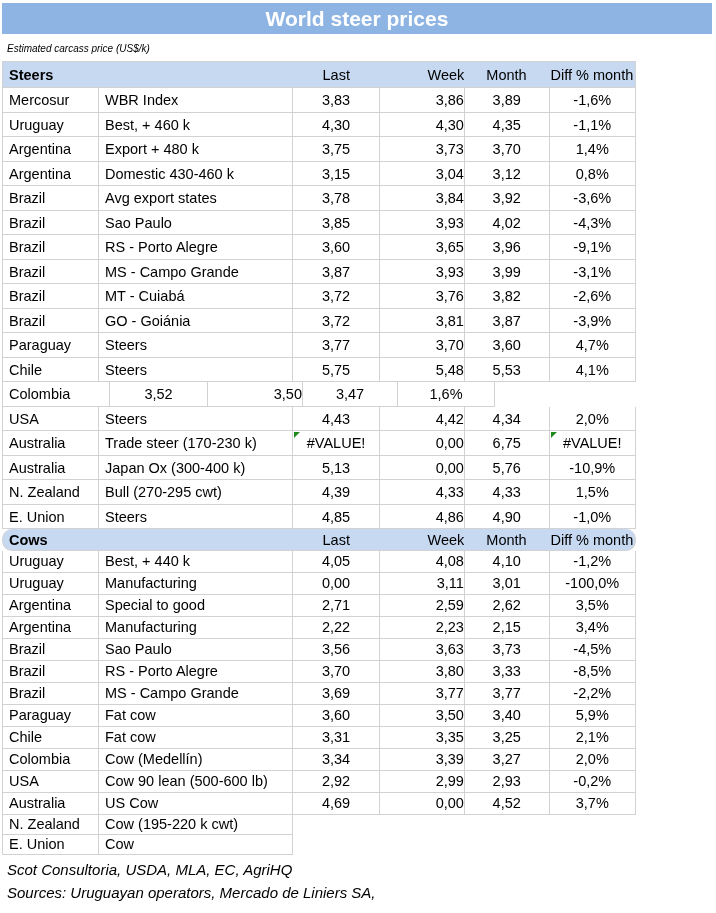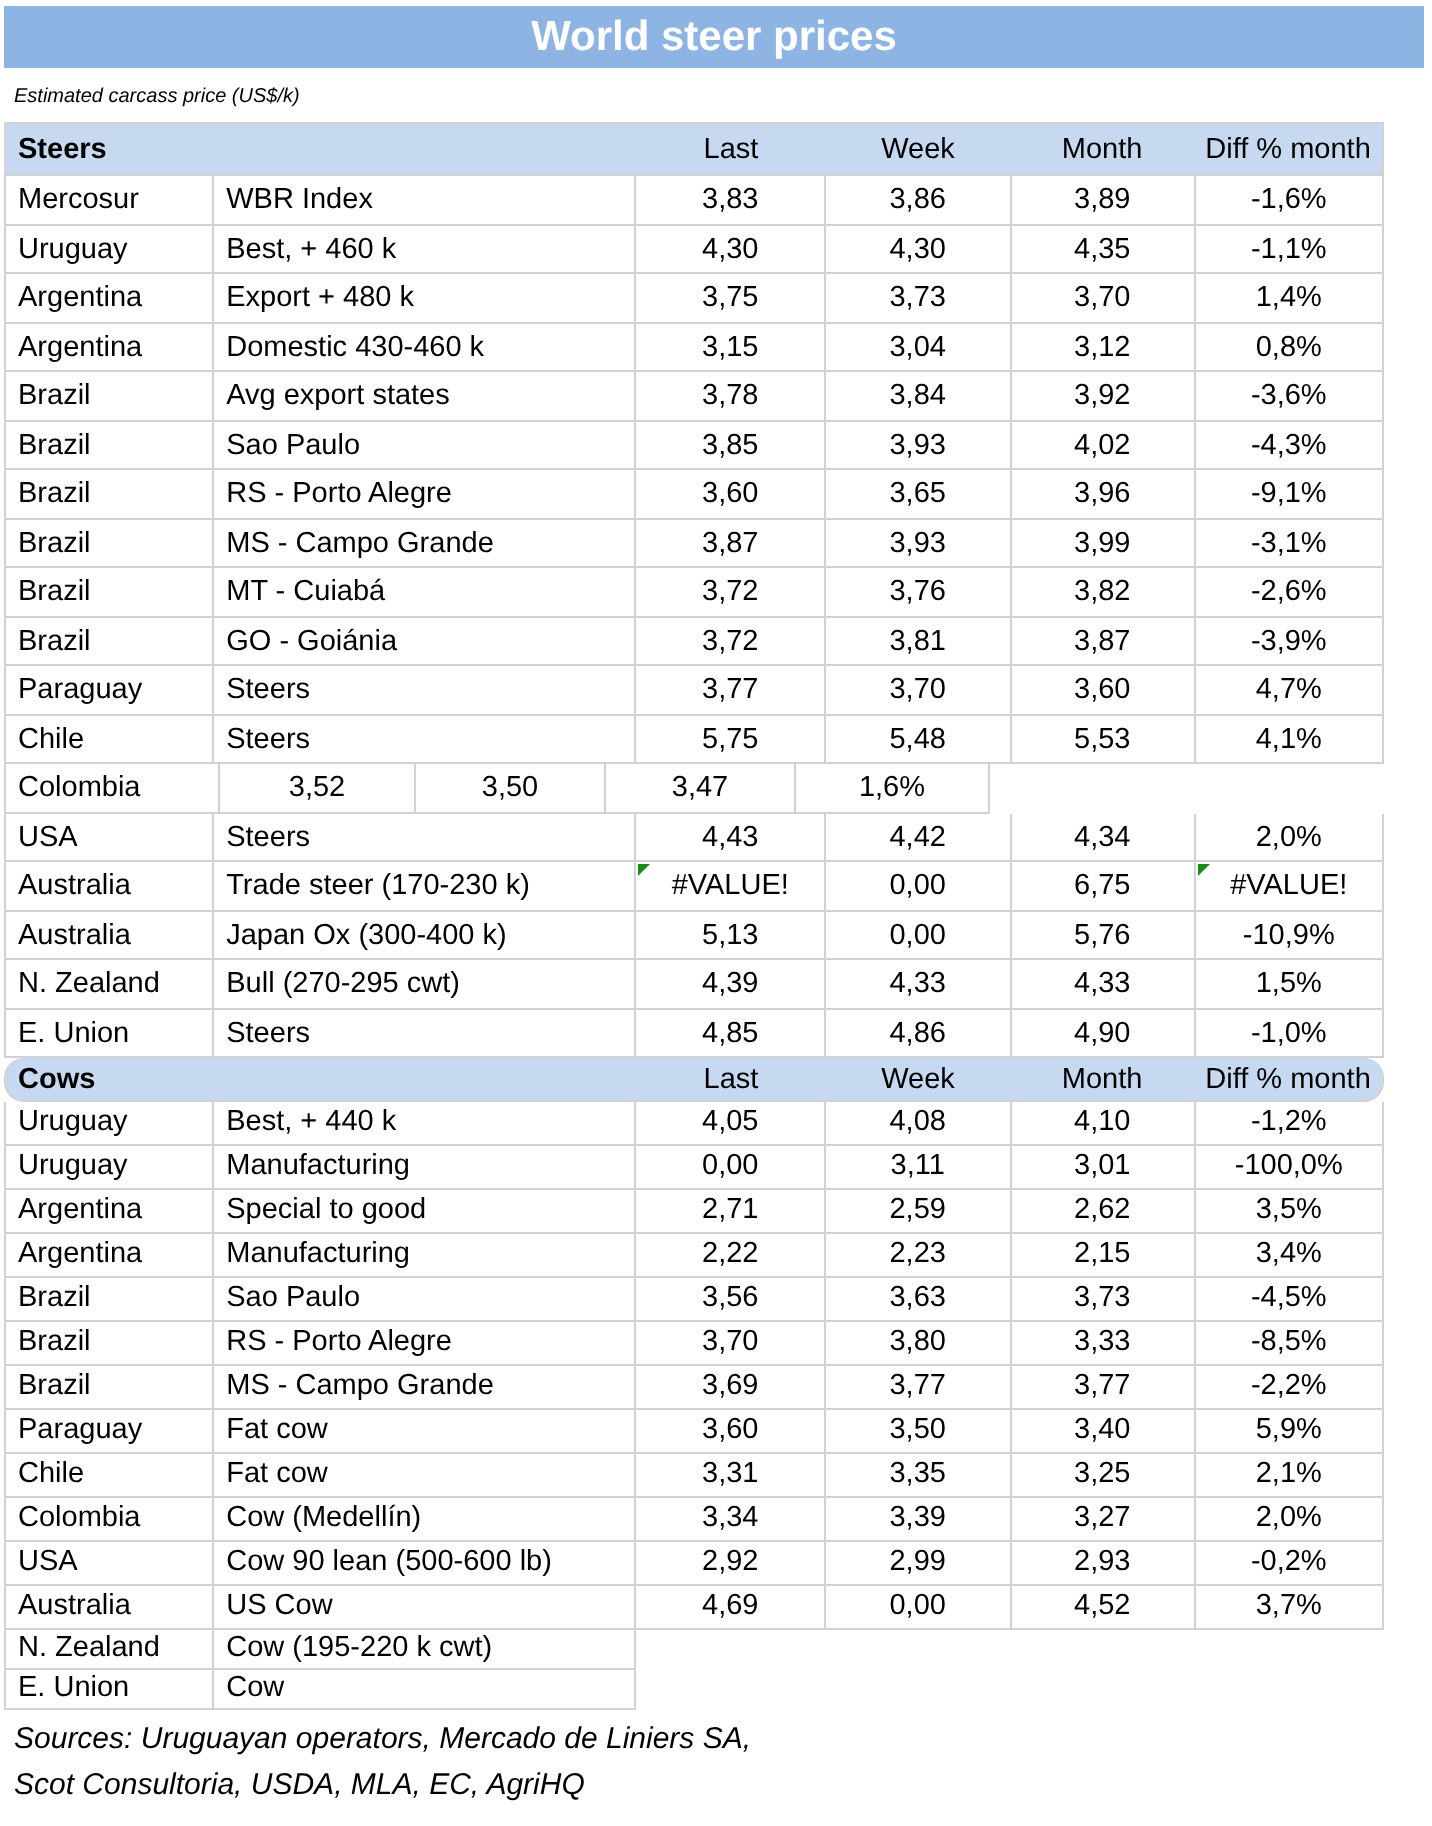--- a/index.html
+++ b/index.html
@@ -18,27 +18,27 @@
   }
   .titlebar{
     margin:3px 4px 0 2px;height:31px;line-height:31px;
     background:var(--title-bg);color:var(--title-text);
     text-align:center;font-size:21px;font-weight:bold;
   }
   .subtitle{
     margin-left:2px;height:27px;line-height:30px;
     font-style:italic;font-size:10px;padding-left:5px;
   }
-  .table{margin-left:2px;width:690px;border-top:1px solid var(--border);}
+  .table{margin-left:2px;width:634px;border-top:1px solid var(--border);}
   .hrow,.drow{display:flex;box-sizing:border-box;}
   .cell{box-sizing:border-box;overflow:hidden;white-space:nowrap;}
   .c-region{width:108px;padding-left:6px;}
   .c-desc{width:217px;padding-left:6px;}
   .c-val{width:98px;text-align:center;}
-  .c-w4{width:95px;}
+  .c-w4{width:95px;text-align:right;}
   .c-w5{width:95px;}
   .c-w6{width:97px;}
   
   .hrow{background:var(--header-bg);border-bottom:1px solid var(--border);
         border-left:1px solid var(--border);border-right:1px solid var(--border);}
   .hrow .c-label{width:325px;padding-left:6px;font-weight:bold;}
   .hrow.sec0{height:26px;line-height:26px;}
   .hrow.sec1{height:22px;line-height:22px;border-radius:10px;}
   
   .drow .cell{border-right:1px solid var(--border);border-bottom:1px solid var(--border);}
@@ -326,16 +326,16 @@
       <div class="drow sec1 empty">
     <div class="cell c-region">E. Union</div>
     <div class="cell c-desc">Cow</div>
     <div class="cell c-val"></div>
     <div class="cell c-val c-w4"></div>
     <div class="cell c-val c-w5"></div>
     <div class="cell c-val c-w6"></div>
   </div>
     </div>
   <div class="sources">
+    <div>Scot Consultoria, USDA, MLA, EC, AgriHQ</div>
     <div>Sources: Uruguayan operators, Mercado de Liniers SA,</div>
-    <div>Scot Consultoria, USDA, MLA, EC, AgriHQ</div>
   </div>
 </div>
 
 </body></html>

